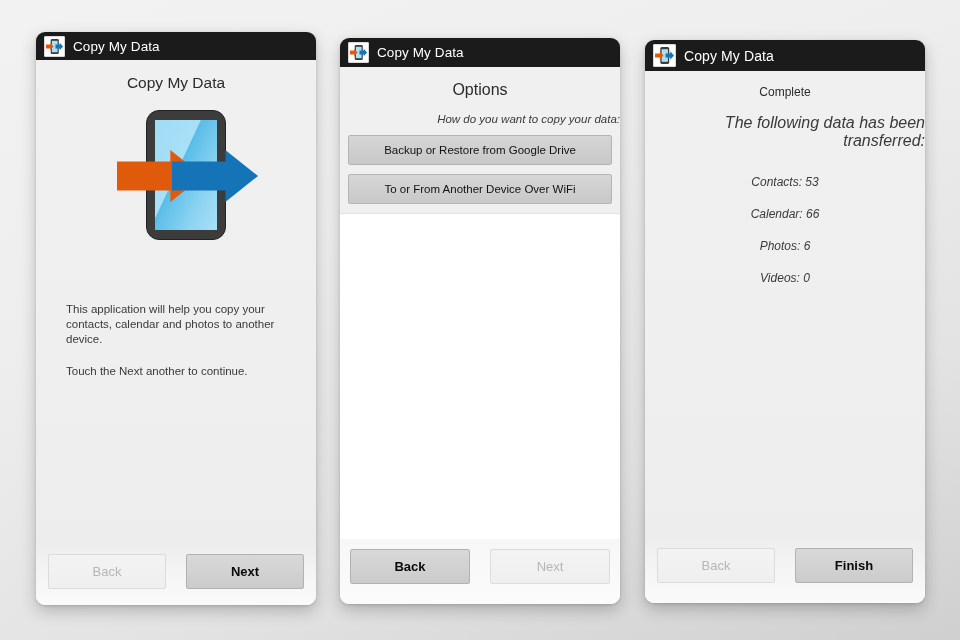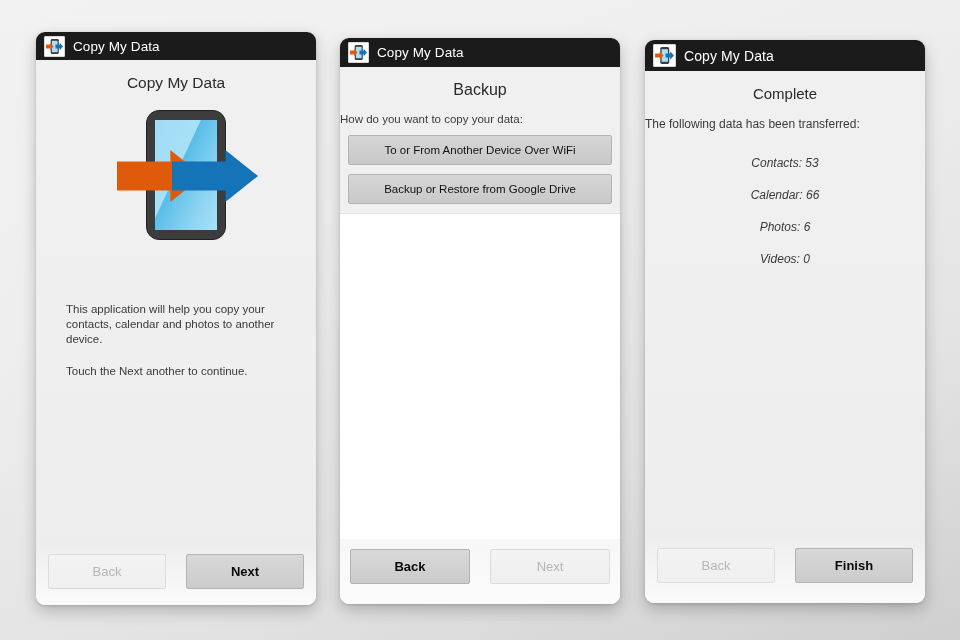--- a/index.html
+++ b/index.html
@@ -73,29 +73,30 @@
   }
 
   .screen-title {
     text-align: center;
     font-size: 15.5px;
     color: #2b2b2b;
     padding-top: 14px;
     padding-bottom: 2px;
   }
   .win2 .screen-title { font-size: 16px; padding-top: 14px; }
-  .win3 .screen-title { font-size: 15px; padding-top: 14px; }
+  .win3 .screen-title { font-size: 12px; padding-top: 14px; }
 
   .screen-subtitle {
-    text-align: left;
+    text-align: right;
     font-size: 11.5px;
     color: #3a3a3a;
     padding-top: 12px;
-  }
-  .win3 .screen-subtitle { font-size: 12px; padding-top: 13px; }
+    font-style: italic;
+  }
+  .win3 .screen-subtitle { font-size: 16px; padding-top: 13px; }
 
   
   .logo-wrap {
     flex: 0 0 auto;
     display: flex;
     justify-content: center;
     align-items: center;
     padding-top: 14px;
     padding-bottom: 6px;
   }
@@ -288,26 +289,26 @@
         <rect x="12" y="4" width="17" height="32" rx="3" fill="#3c3c3c"></rect>
         <rect x="14.5" y="8" width="12" height="24" fill="#a8e0f7"></rect>
         <path d="M2 16 h9 v-4 l7 8 -7 8 v-4 H2 Z" fill="#e05a0c"></path>
         <path d="M22 16 h9 v-4 l7 8 -7 8 v-4 h-9 Z" fill="#1573b8"></path>
       </svg>
     </span>
     <span class="titlebar-text">Copy My Data</span>
   </div>
 
   <div class="content">
-    <div class="screen-title">Backup</div>
+    <div class="screen-title">Options</div>
     <div class="screen-subtitle">How do you want to copy your data:</div>
 
     <div class="options-list">
+      <button class="option-btn">Backup or Restore from Google Drive</button>
       <button class="option-btn">To or From Another Device Over WiFi</button>
-      <button class="option-btn">Backup or Restore from Google Drive</button>
     </div>
 
     <div class="white-fill"></div>
   </div>
 
   <div class="navbar">
     <div class="nav-btn enabled">Back</div>
     <div class="nav-btn disabled">Next</div>
   </div>
 </div>

